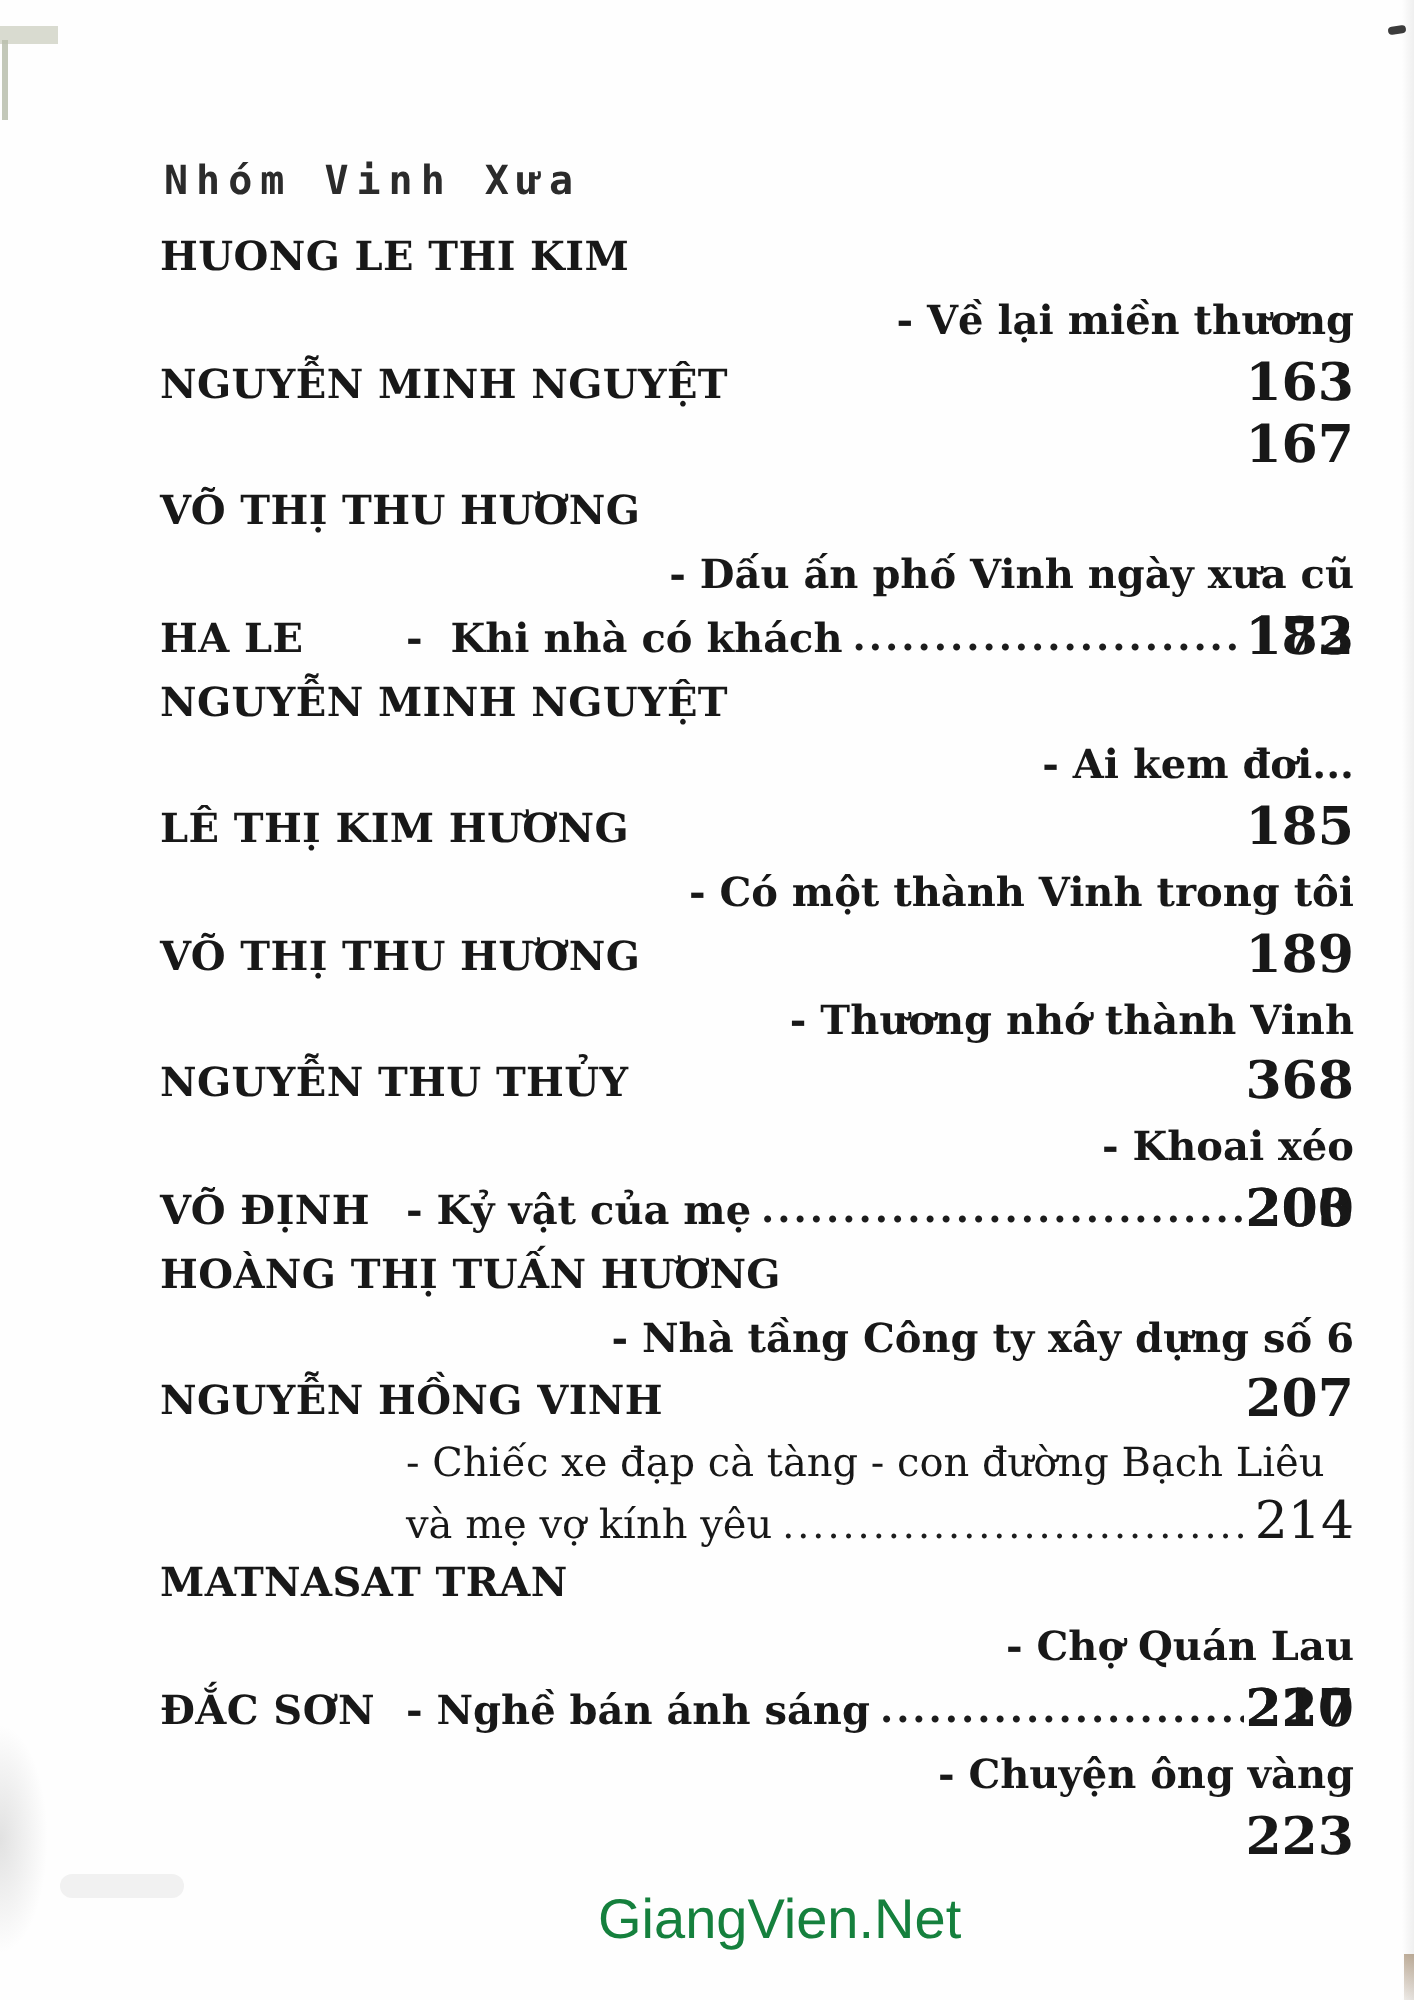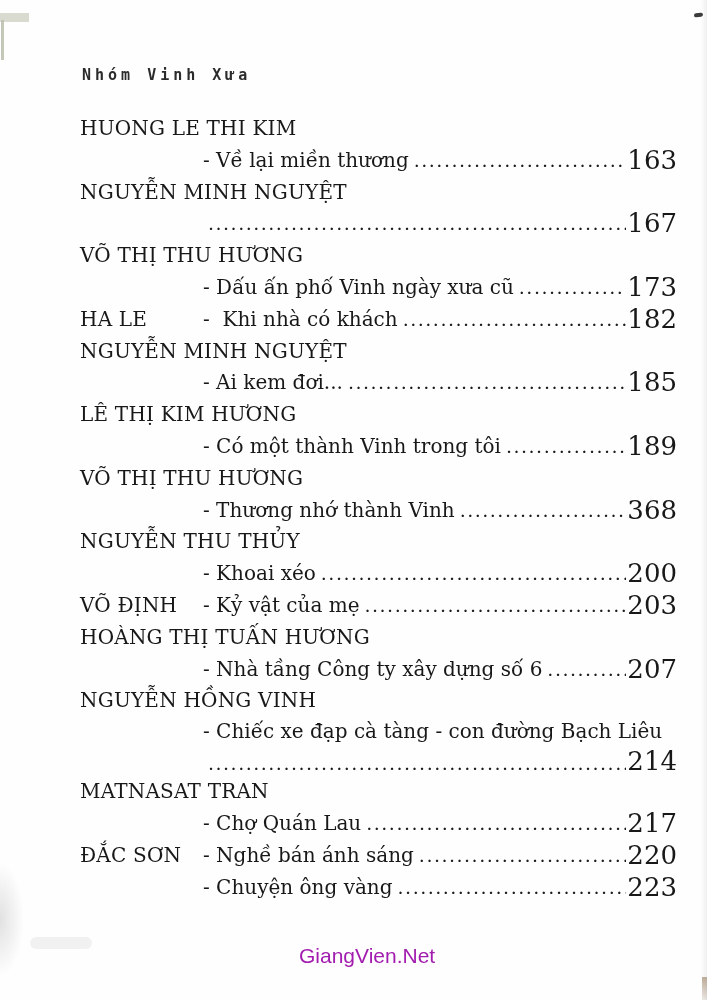--- a/index.html
+++ b/index.html
@@ -5,52 +5,53 @@
   html,body{margin:0;padding:0;background:#ffffff;}
   .page{
     position:relative;
     width:707px;height:1000px;
     background:#fefefe;
     font-family:"DejaVu Serif","Liberation Serif",serif;
     color:#181818;
     overflow:hidden;
   }
   .doc-header{
-    position:absolute;left:82px;top:66px;
+    position:absolute;left:82px;top:78px;
     font-family:"DejaVu Sans Mono","Liberation Mono",monospace;
-    font-size:15px;font-weight:bold;letter-spacing:4px;color:#2b2b2b;
+    font-size:20px;font-weight:bold;letter-spacing:4px;color:#2b2b2b;
   }
   .toc{
     position:absolute;left:80px;top:113px;width:597px;
   }
   .row{
     display:flex;align-items:flex-end;
     height:31.8px;line-height:31.8px;
     font-size:20px;
-  }
-  .row.indent{padding-left:123px;}
+    font-weight:bold;
+  }
+  .row.indent{padding-left:123px;flex-direction:column;}
   .author{flex:none;letter-spacing:0.2px;white-space:pre;}
   .author-col{flex:none;width:123px;letter-spacing:0.2px;white-space:pre;}
   .title{flex:none;white-space:pre;}
   .leader{
     flex:1 1 auto;overflow:hidden;white-space:nowrap;
     margin-left:5px;margin-right:1px;
     font-size:19px;letter-spacing:1.5px;color:#1c1c1c;
   }
   .leader::after{content:"......................................................................................................................................................";}
   .pagenum{flex:none;font-size:26px;}
   .row2 .line{
     display:flex;align-items:baseline;
     height:29.6px;line-height:29.6px;
     font-size:20px;padding-left:123px;
   }
   .watermark{
     position:absolute;left:299px;top:944px;
     font-family:"Liberation Sans","DejaVu Sans",sans-serif;
-    font-size:21px;color:#a21caf;
+    font-size:28px;color:#15803d;
   }
   
   .art-tl-bar{position:absolute;left:0;top:13px;width:29px;height:9px;background:#d9dbd0;}
   .art-tl-line{position:absolute;left:1px;top:20px;width:3px;height:40px;background:#b8bead;opacity:.85;}
   .art-tr-speck{position:absolute;left:694px;top:13px;width:9px;height:4px;background:#3c3c3c;border-radius:2px;transform:rotate(-8deg);}
   .art-right-edge{position:absolute;right:0;top:0;width:6px;height:100%;background:linear-gradient(to right,rgba(0,0,0,0),rgba(0,0,0,0.06));}
   .art-bl-shadow{position:absolute;left:0;top:862px;width:24px;height:115px;background:radial-gradient(ellipse at left center,rgba(110,110,110,0.20),rgba(110,110,110,0) 70%);}
   .art-smudge{position:absolute;left:30px;top:937px;width:62px;height:12px;background:rgba(150,150,150,0.12);border-radius:6px;}
   .art-br-speck{position:absolute;left:702px;top:977px;width:5px;height:23px;background:linear-gradient(to bottom,rgba(140,110,75,0.55),rgba(140,110,75,0.12));}
 </style>
@@ -167,20 +168,21 @@
 
     <div class="row">
       <span class="author">NGUYỄN HỒNG VINH</span>
     </div>
 
     <div class="row2">
       <div class="line">
         <span class="title">- Chiếc xe đạp cà tàng - con đường Bạch Liêu</span>
       </div>
       <div class="line">
+        <span class="title">và mẹ vợ kính yêu</span>
         <span class="leader"></span>
         <span class="pagenum">214</span>
       </div>
     </div>
 
     <div class="row">
       <span class="author">MATNASAT TRAN</span>
     </div>
 
     <div class="row indent">

